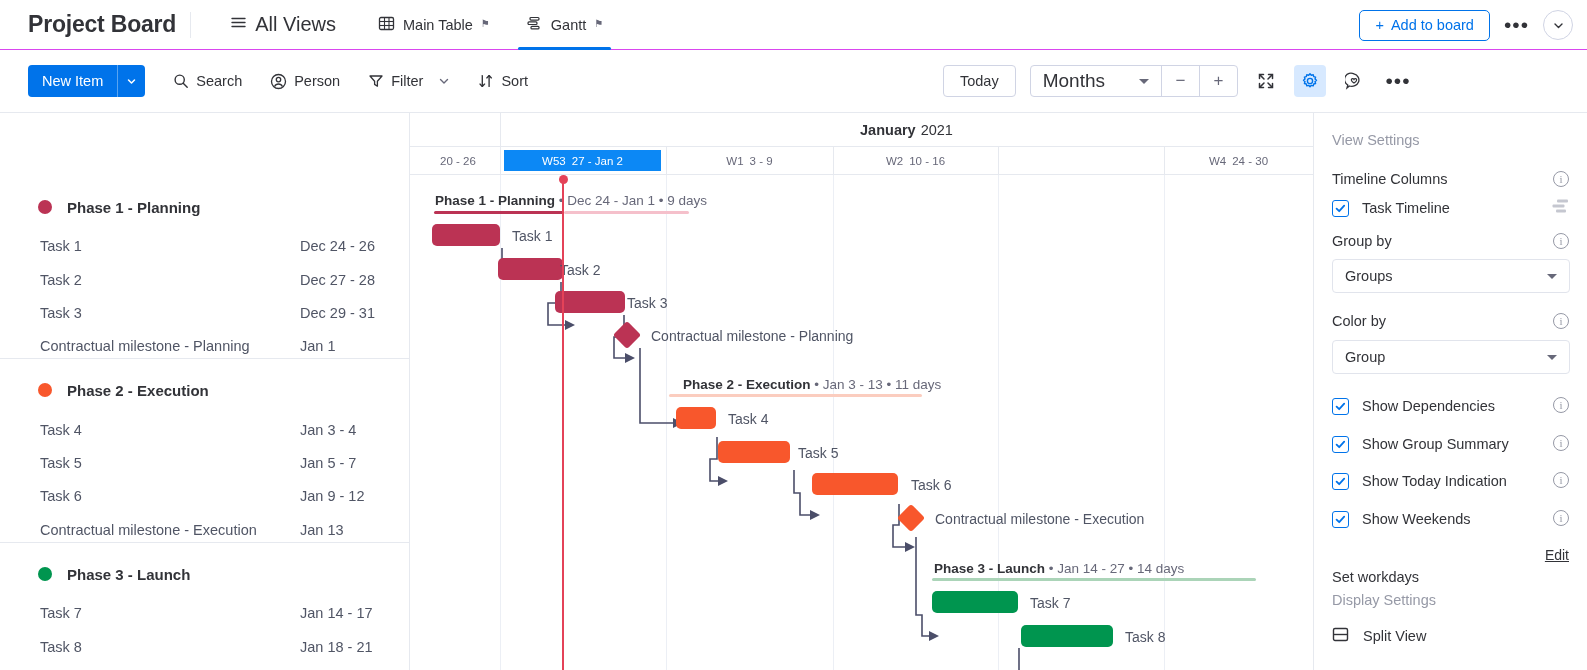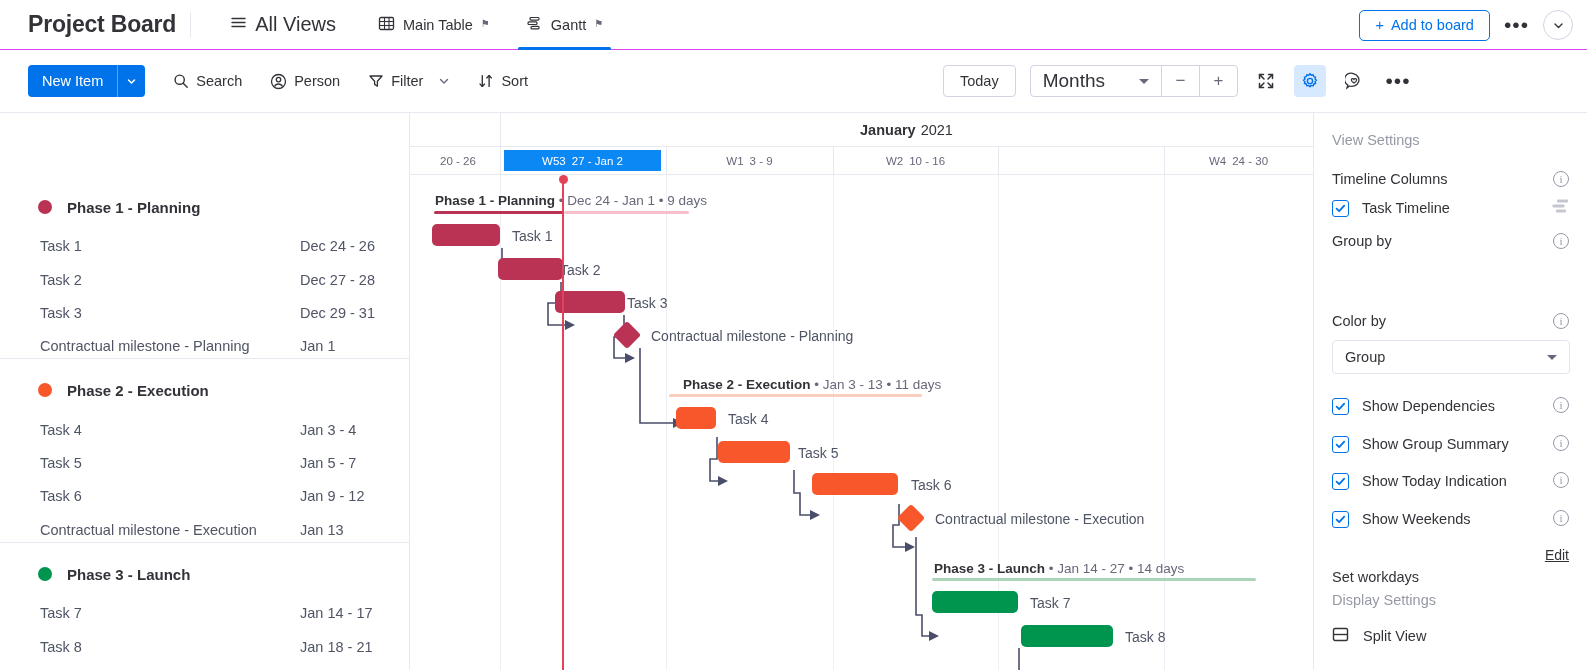--- a/index.html
+++ b/index.html
@@ -576,20 +576,24 @@
                 <rect x="5" y="0.5" width="11" height="3" rx="1"></rect>
                 <rect x="0.5" y="5.5" width="12" height="3" rx="1"></rect>
                 <rect x="4" y="10.5" width="10" height="3" rx="1"></rect>
               </g>
             </svg>
         </span>
       </div>
 
       <div class="rp-section" style="top:120px">Group by</div>
       <div class="rp-info" style="top:120px">i</div>
+      <div class="rp-select" style="top:146px">
+        <span>Groups</span>
+        <span class="caret-dn"></span>
+      </div>
 
       <div class="rp-section" style="top:200px">Color by</div>
       <div class="rp-info" style="top:200px">i</div>
       <div class="rp-select" style="top:227px">
         <span>Group</span>
         <span class="caret-dn"></span>
       </div>
 
       <div class="rp-check-row" style="top:281px">
         <span class="cbox">

